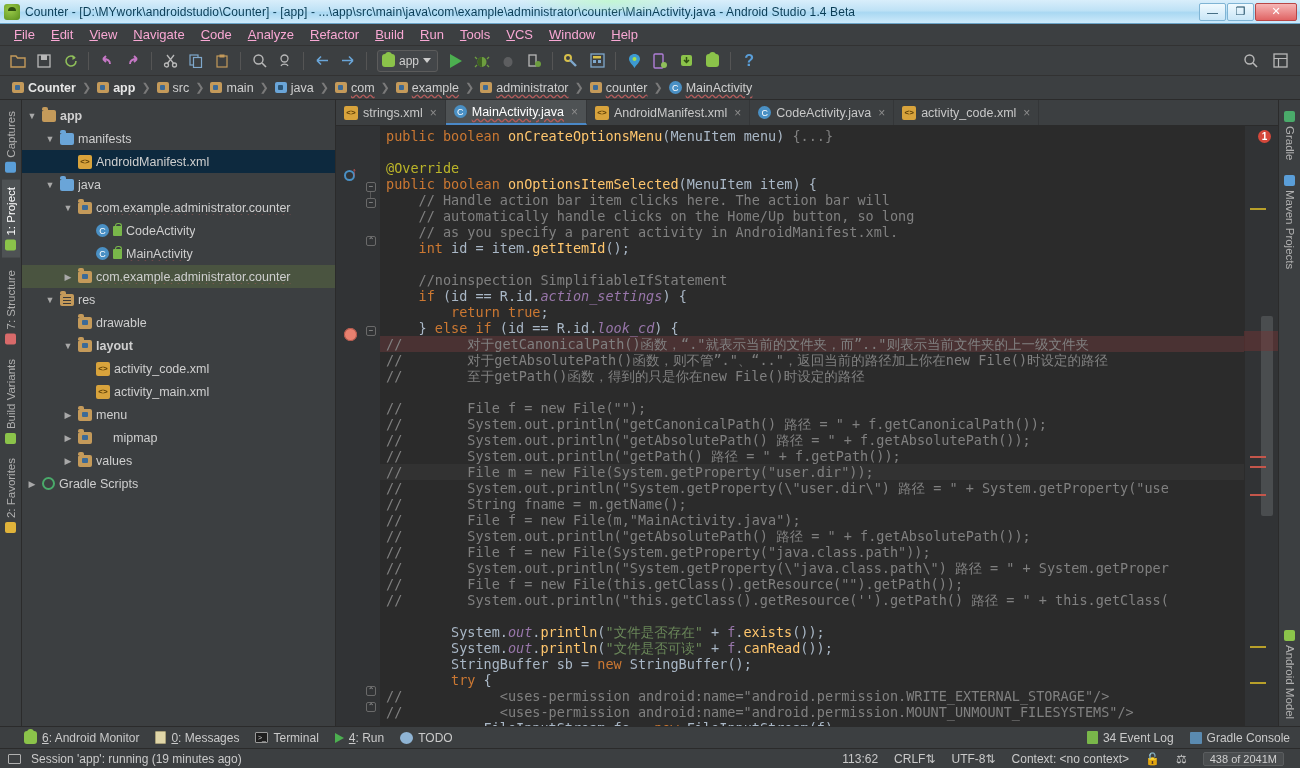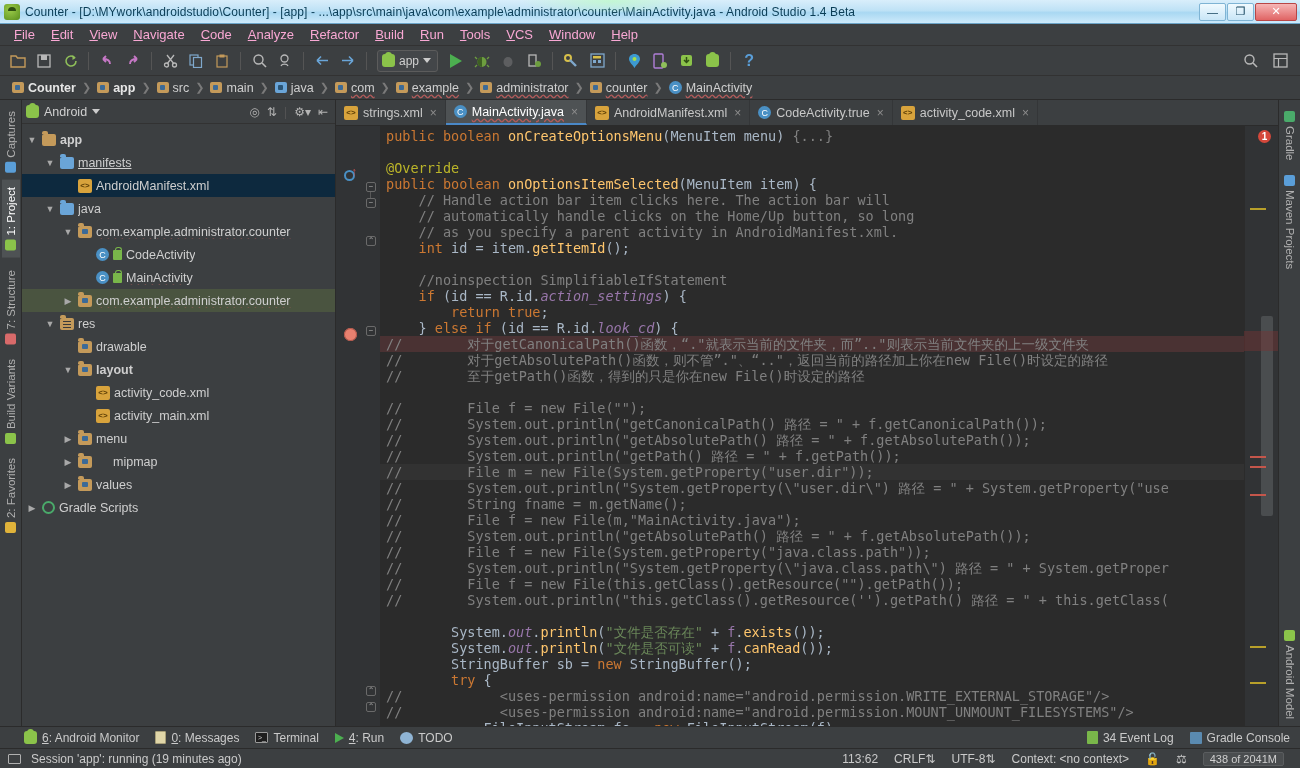--- a/index.html
+++ b/index.html
@@ -465,46 +465,32 @@
           <span class="vdot" style="background:#8bc34a"></span>
           <span>Build Variants</span>
         </div>
         <div class="vtab rot180">
           <span class="vdot" style="background:#e0b33a"></span>
           <span>2: Favorites</span>
         </div>
       </div>
 
     <div class="project">
-      <div class="proj-head">
-        <div class="sel">
-          <div class="droid"></div>
-          <span>Android</span>
-          <div class="caret"></div>
-        </div>
-        <div class="tools">
-          <span>◎</span>
-          <span>⇅</span>
-          <span style="color:#555;">|</span>
-          <span>⚙▾</span>
-          <span>⇤</span>
-        </div>
-      </div>
       <div class="tree" id="tree">
           <div class="node">
             <span style="display:inline-block;width:0px;flex:0 0 0px"></span>
             <span class="arrow">▼</span>
             <span class="folder"></span>
             <span class="" style="font-weight:bold;overflow:hidden;text-overflow:clip;">app</span>
           </div>
           <div class="node">
             <span style="display:inline-block;width:18px;flex:0 0 18px"></span>
             <span class="arrow">▼</span>
             <span class="folder blue"></span>
-            <span class="" style="overflow:hidden;text-overflow:clip;text-decoration:underline;">manifests</span>
+            <span class="" style="overflow:hidden;text-overflow:clip;">manifests</span>
           </div>
           <div class="node selected">
             <span style="display:inline-block;width:36px;flex:0 0 36px"></span>
             <span class="arrow"></span>
             <span class="xmlico">&lt;&gt;</span>
             <span class="" style="overflow:hidden;text-overflow:clip;">AndroidManifest.xml</span>
           </div>
           <div class="node">
             <span style="display:inline-block;width:18px;flex:0 0 18px"></span>
             <span class="arrow">▼</span>
@@ -606,21 +592,21 @@
             <span class="wavy">MainActivity.java</span>
             <span class="x">×</span>
           </div>
           <div class="tab">
             <span class="xmlico">&lt;&gt;</span>
             <span class="">AndroidManifest.xml</span>
             <span class="x">×</span>
           </div>
           <div class="tab">
             <span class="clsico">C</span>
-            <span class="">CodeActivity.true</span>
+            <span class="">CodeActivity.java</span>
             <span class="x">×</span>
           </div>
           <div class="tab">
             <span class="xmlico">&lt;&gt;</span>
             <span class="">activity_code.xml</span>
             <span class="x">×</span>
           </div>
         </div>
       <div class="editor">
         <div class="gutter">

